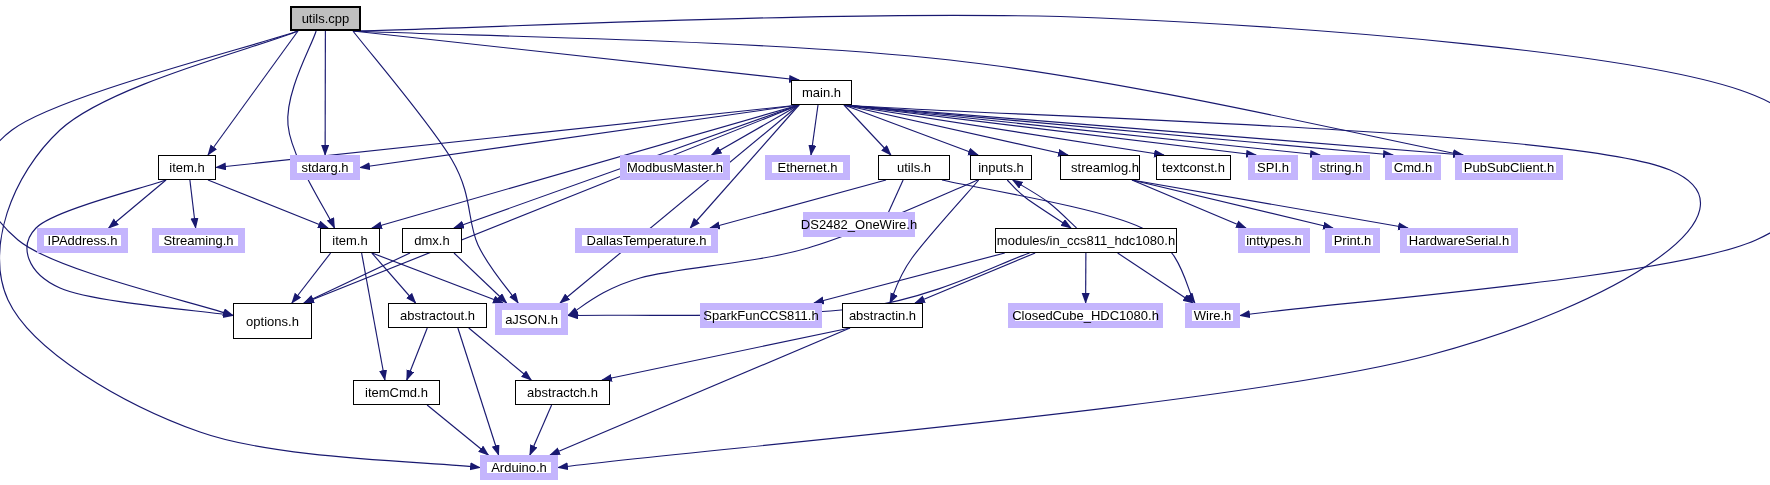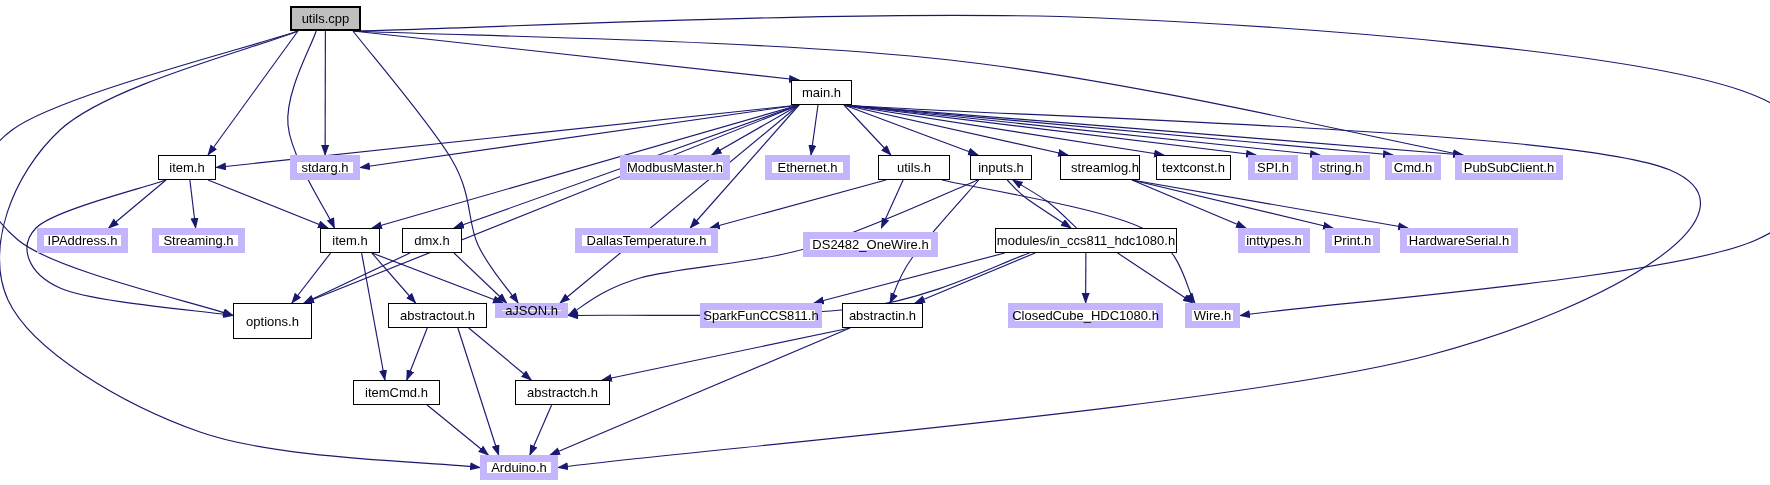--- a/index.html
+++ b/index.html
@@ -97,28 +97,28 @@
       <div class="node internal" style="left: 1156px; top: 155px; width: 75px; height: 25px;">textconst.h</div>
       <div class="node external" style="left: 1248px; top: 155px; width: 50px; height: 25px;">SPI.h</div>
       <div class="node external" style="left: 1312px; top: 155px; width: 58px; height: 25px;">string.h</div>
       <div class="node external" style="left: 1385px; top: 155px; width: 56px; height: 25px;">Cmd.h</div>
       <div class="node external" style="left: 1455px; top: 155px; width: 108px; height: 25px;">PubSubClient.h</div>
       <div class="node external" style="left: 37px; top: 228px; width: 91px; height: 25px;">IPAddress.h</div>
       <div class="node external" style="left: 152px; top: 228px; width: 93px; height: 25px;">Streaming.h</div>
       <div class="node internal" style="left: 320px; top: 228px; width: 60px; height: 25px;">item.h</div>
       <div class="node internal" style="left: 402px; top: 228px; width: 60px; height: 25px;">dmx.h</div>
       <div class="node external" style="left: 575px; top: 228px; width: 143px; height: 25px;">DallasTemperature.h</div>
-      <div class="node external" style="left: 803px; top: 232px; width: 135px; height: 25px;">DS2482_OneWire.h</div>
+      <div class="node external" style="left: 803px; top: 212px; width: 112px; height: 25px;">DS2482_OneWire.h</div>
       <div class="node internal" style="left: 995px; top: 228px; width: 182px; height: 25px;">modules/in_ccs811_hdc1080.h</div>
       <div class="node external" style="left: 1238px; top: 228px; width: 72px; height: 25px;">inttypes.h</div>
       <div class="node external" style="left: 1325px; top: 228px; width: 55px; height: 25px;">Print.h</div>
       <div class="node external" style="left: 1400px; top: 228px; width: 118px; height: 25px;">HardwareSerial.h</div>
       <div class="node internal" style="left: 233px; top: 303px; width: 79px; height: 36px;">options.h</div>
       <div class="node internal" style="left: 388px; top: 303px; width: 99px; height: 25px;">abstractout.h</div>
-      <div class="node external" style="left: 495px; top: 303px; width: 73px; height: 15px;">aJSON.h</div>
+      <div class="node external" style="left: 495px; top: 303px; width: 73px; height: 32px;">aJSON.h</div>
       <div class="node external" style="left: 700px; top: 303px; width: 122px; height: 25px;">SparkFunCCS811.h</div>
       <div class="node internal" style="left: 842px; top: 303px; width: 81px; height: 25px;">abstractin.h</div>
       <div class="node external" style="left: 1008px; top: 303px; width: 155px; height: 25px;">ClosedCube_HDC1080.h</div>
       <div class="node external" style="left: 1185px; top: 303px; width: 55px; height: 25px;">Wire.h</div>
       <div class="node internal" style="left: 353px; top: 380px; width: 87px; height: 25px;">itemCmd.h</div>
       <div class="node internal" style="left: 515px; top: 380px; width: 95px; height: 25px;">abstractch.h</div>
       <div class="node external" style="left: 480px; top: 455px; width: 78px; height: 25px;">Arduino.h</div>
     </div>
 </div>
 

